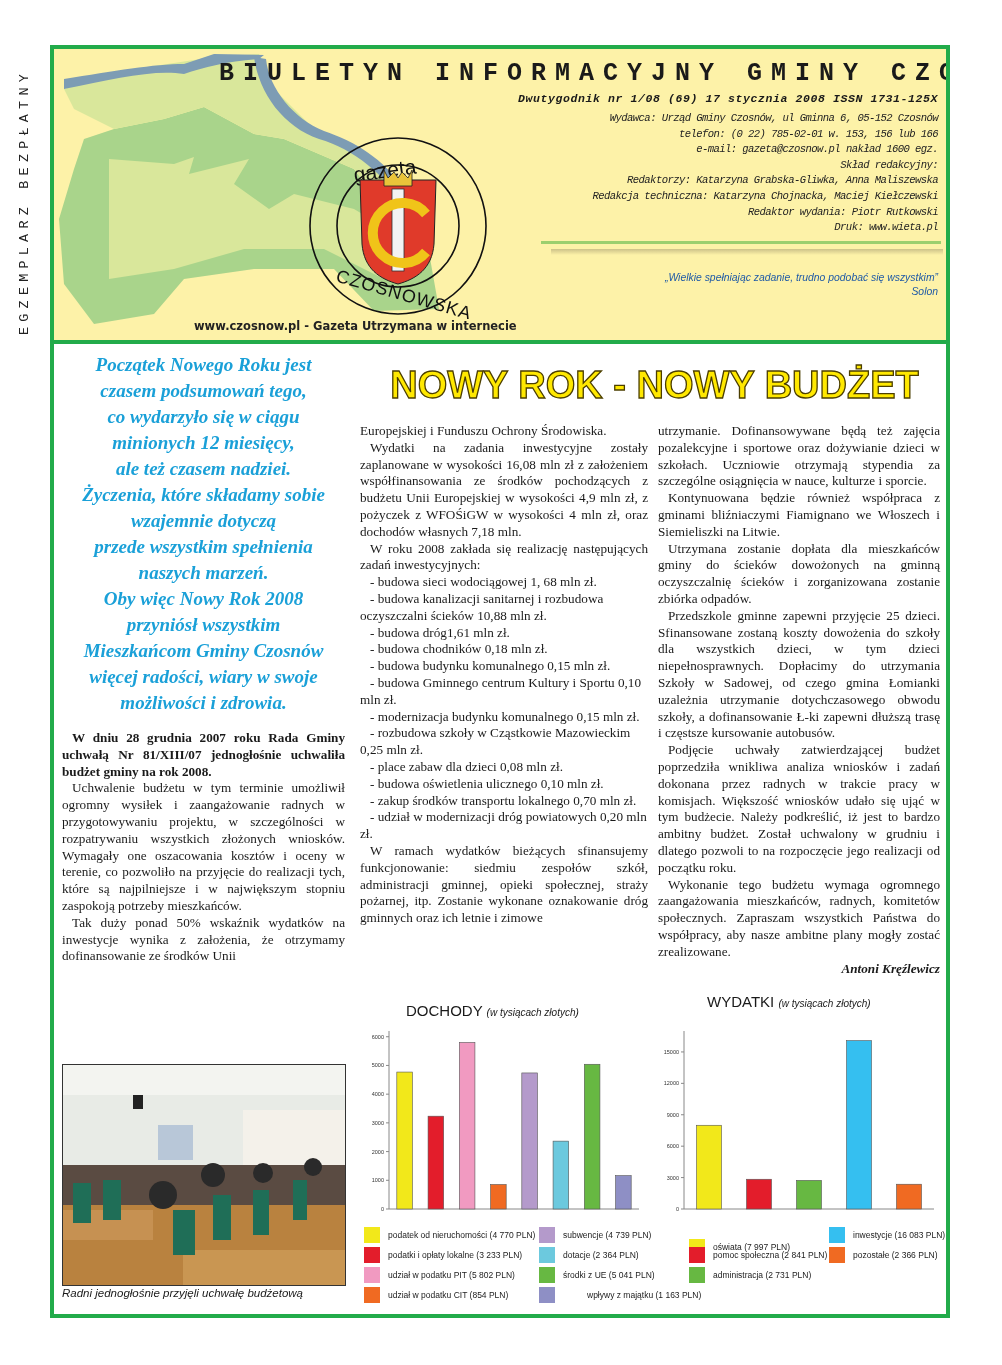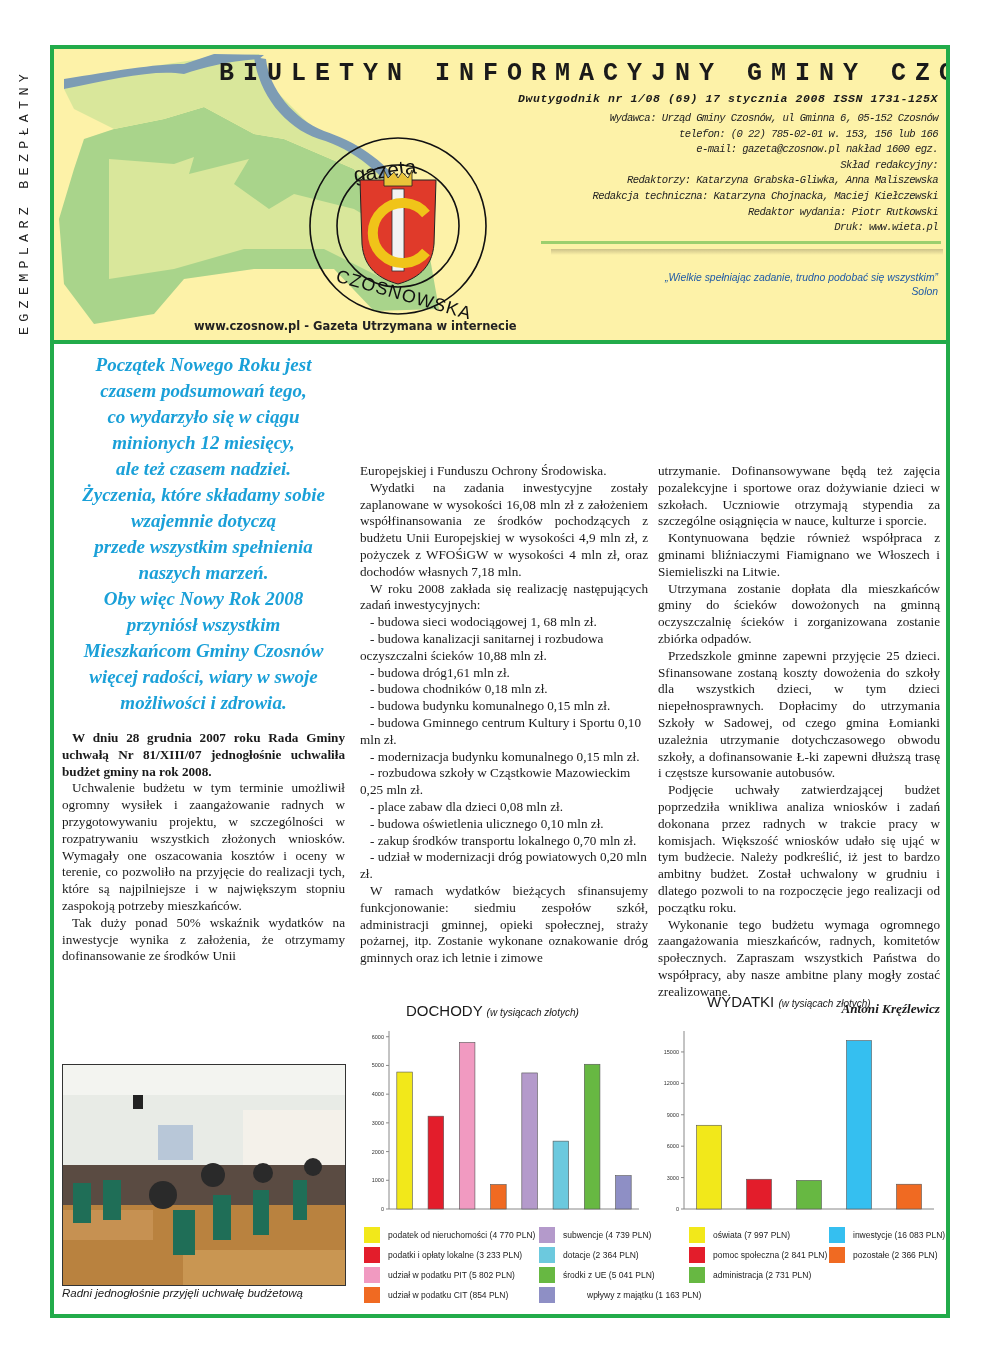--- a/index.html
+++ b/index.html
@@ -16,21 +16,21 @@
   .rule-shadow { position:absolute; left:497px; top:200px; width:392px; height:6px; background:linear-gradient(#b8ad7b,#fdf2a8); opacity:.7; }
   .quote { position:absolute; right:8px; top:222px; text-align:right; font-family:"Liberation Sans", sans-serif; font-style:italic; font-size:10.4px; line-height:14px; color:#1f5aa6; }
   .website { position:absolute; left:140px; top:270px; font-family:"DejaVu Sans", sans-serif; font-weight:bold; font-size:11.5px; color:#222; white-space:nowrap; }
   .logo { position:absolute; left:252px; top:85px; }
 
   .col1 { position:absolute; left:8px; top:303px; width:283px; }
   .wish { font-family:"Liberation Serif", serif; font-style:italic; font-weight:bold; font-size:19px; line-height:26px; text-align:center; color:#1aa0d8; }
   .wish div { white-space:nowrap; }
   .body-text { font-family:"Liberation Serif", serif; font-size:13.2px; line-height:16.8px; text-align:justify; color:#1a1a1a; }
   .body-text p { margin:0; text-indent:10px; }
-  .body-text p.noind { text-indent:0;margin-top:40px; }
+  .body-text p.noind { text-indent:0; }
   .lead { font-weight:bold; }
   .col1 .body-text { margin-top:14px; }
 
   .headline { position:absolute; left:313px; top:315px; width:575px; text-align:center; font-family:"Liberation Sans", sans-serif; font-weight:bold; font-size:38px; letter-spacing:0px; color:#ffe800; -webkit-text-stroke:1.3px #4b3e00; white-space:nowrap; }
 
   .col2 { position:absolute; left:306px; top:374px; width:288px; }
   .col3 { position:absolute; left:604px; top:374px; width:282px; }
   .list p { text-align:left; }
   .sig { text-align:right; font-weight:bold; font-style:italic; }
 
@@ -85,20 +85,21 @@
     </div>
     <div class="rule"></div>
     <div class="rule-shadow"></div>
     <div class="quote">
       <div>„Wielkie spełniając zadanie, trudno podobać się wszystkim”</div>
       <div>Solon</div>
     </div>
     <div class="website">www.czosnow.pl - Gazeta Utrzymana w internecie</div>
   </div>
 
+  <div class="headline">NOWY ROK - NOWY BUDŻET</div>
 
   <div class="col1">
     <div class="wish">
       <div>Początek Nowego Roku jest</div>
       <div>czasem podsumowań tego,</div>
       <div>co wydarzyło się w ciągu</div>
       <div>minionych 12 miesięcy,</div>
       <div>ale też czasem nadziei.</div>
       <div>Życzenia, które składamy sobie</div>
       <div>wzajemnie dotyczą</div>
@@ -257,21 +258,21 @@
       <text x="25" y="61.35294117647058" text-anchor="end" font-size="5.5" font-family="Liberation Sans, sans-serif" fill="#333">12000</text>
       <line x1="27" y1="27.941176470588232" x2="30" y2="27.941176470588232" stroke="#888" stroke-width="1"></line>
       <text x="25" y="29.941176470588232" text-anchor="end" font-size="5.5" font-family="Liberation Sans, sans-serif" fill="#333">15000</text>
       <rect x="42.5" y="101.26670588235294" width="25" height="83.73329411764706" fill="#f2e81a" stroke="#555" stroke-width="0.6"></rect>
       <rect x="92.5" y="155.25305882352941" width="25" height="29.74694117647059" fill="#e31d2b" stroke="#555" stroke-width="0.6"></rect>
       <rect x="142.5" y="156.40482352941177" width="25" height="28.595176470588235" fill="#67b842" stroke="#555" stroke-width="0.6"></rect>
       <rect x="192.5" y="16.601529411764716" width="25" height="168.39847058823528" fill="#35bff0" stroke="#555" stroke-width="0.6"></rect>
       <rect x="242.5" y="160.22658823529412" width="25" height="24.77341176470588" fill="#f06a22" stroke="#555" stroke-width="0.6"></rect>
     </svg>
   <div class="legend" id="legend-expense" style="left:635px; top:1178px; width:260px; height:70px;">
-      <div class="leg-item" style="left: 0px; top: 0px; justify-content: center;">
+      <div class="leg-item" style="left: 0px; top: 12px; justify-content: center;">
         <span class="leg-sw" style="background: rgb(242, 232, 26);"></span>
         <span>oświata (7 997 PLN)</span>
       </div>
       <div class="leg-item" style="left: 0px; top: 20px;">
         <span class="leg-sw" style="background: rgb(227, 29, 43);"></span>
         <span>pomoc społeczna (2 841 PLN)</span>
       </div>
       <div class="leg-item" style="left: 0px; top: 40px;">
         <span class="leg-sw" style="background: rgb(103, 184, 66);"></span>
         <span>administracja (2 731 PLN)</span>

